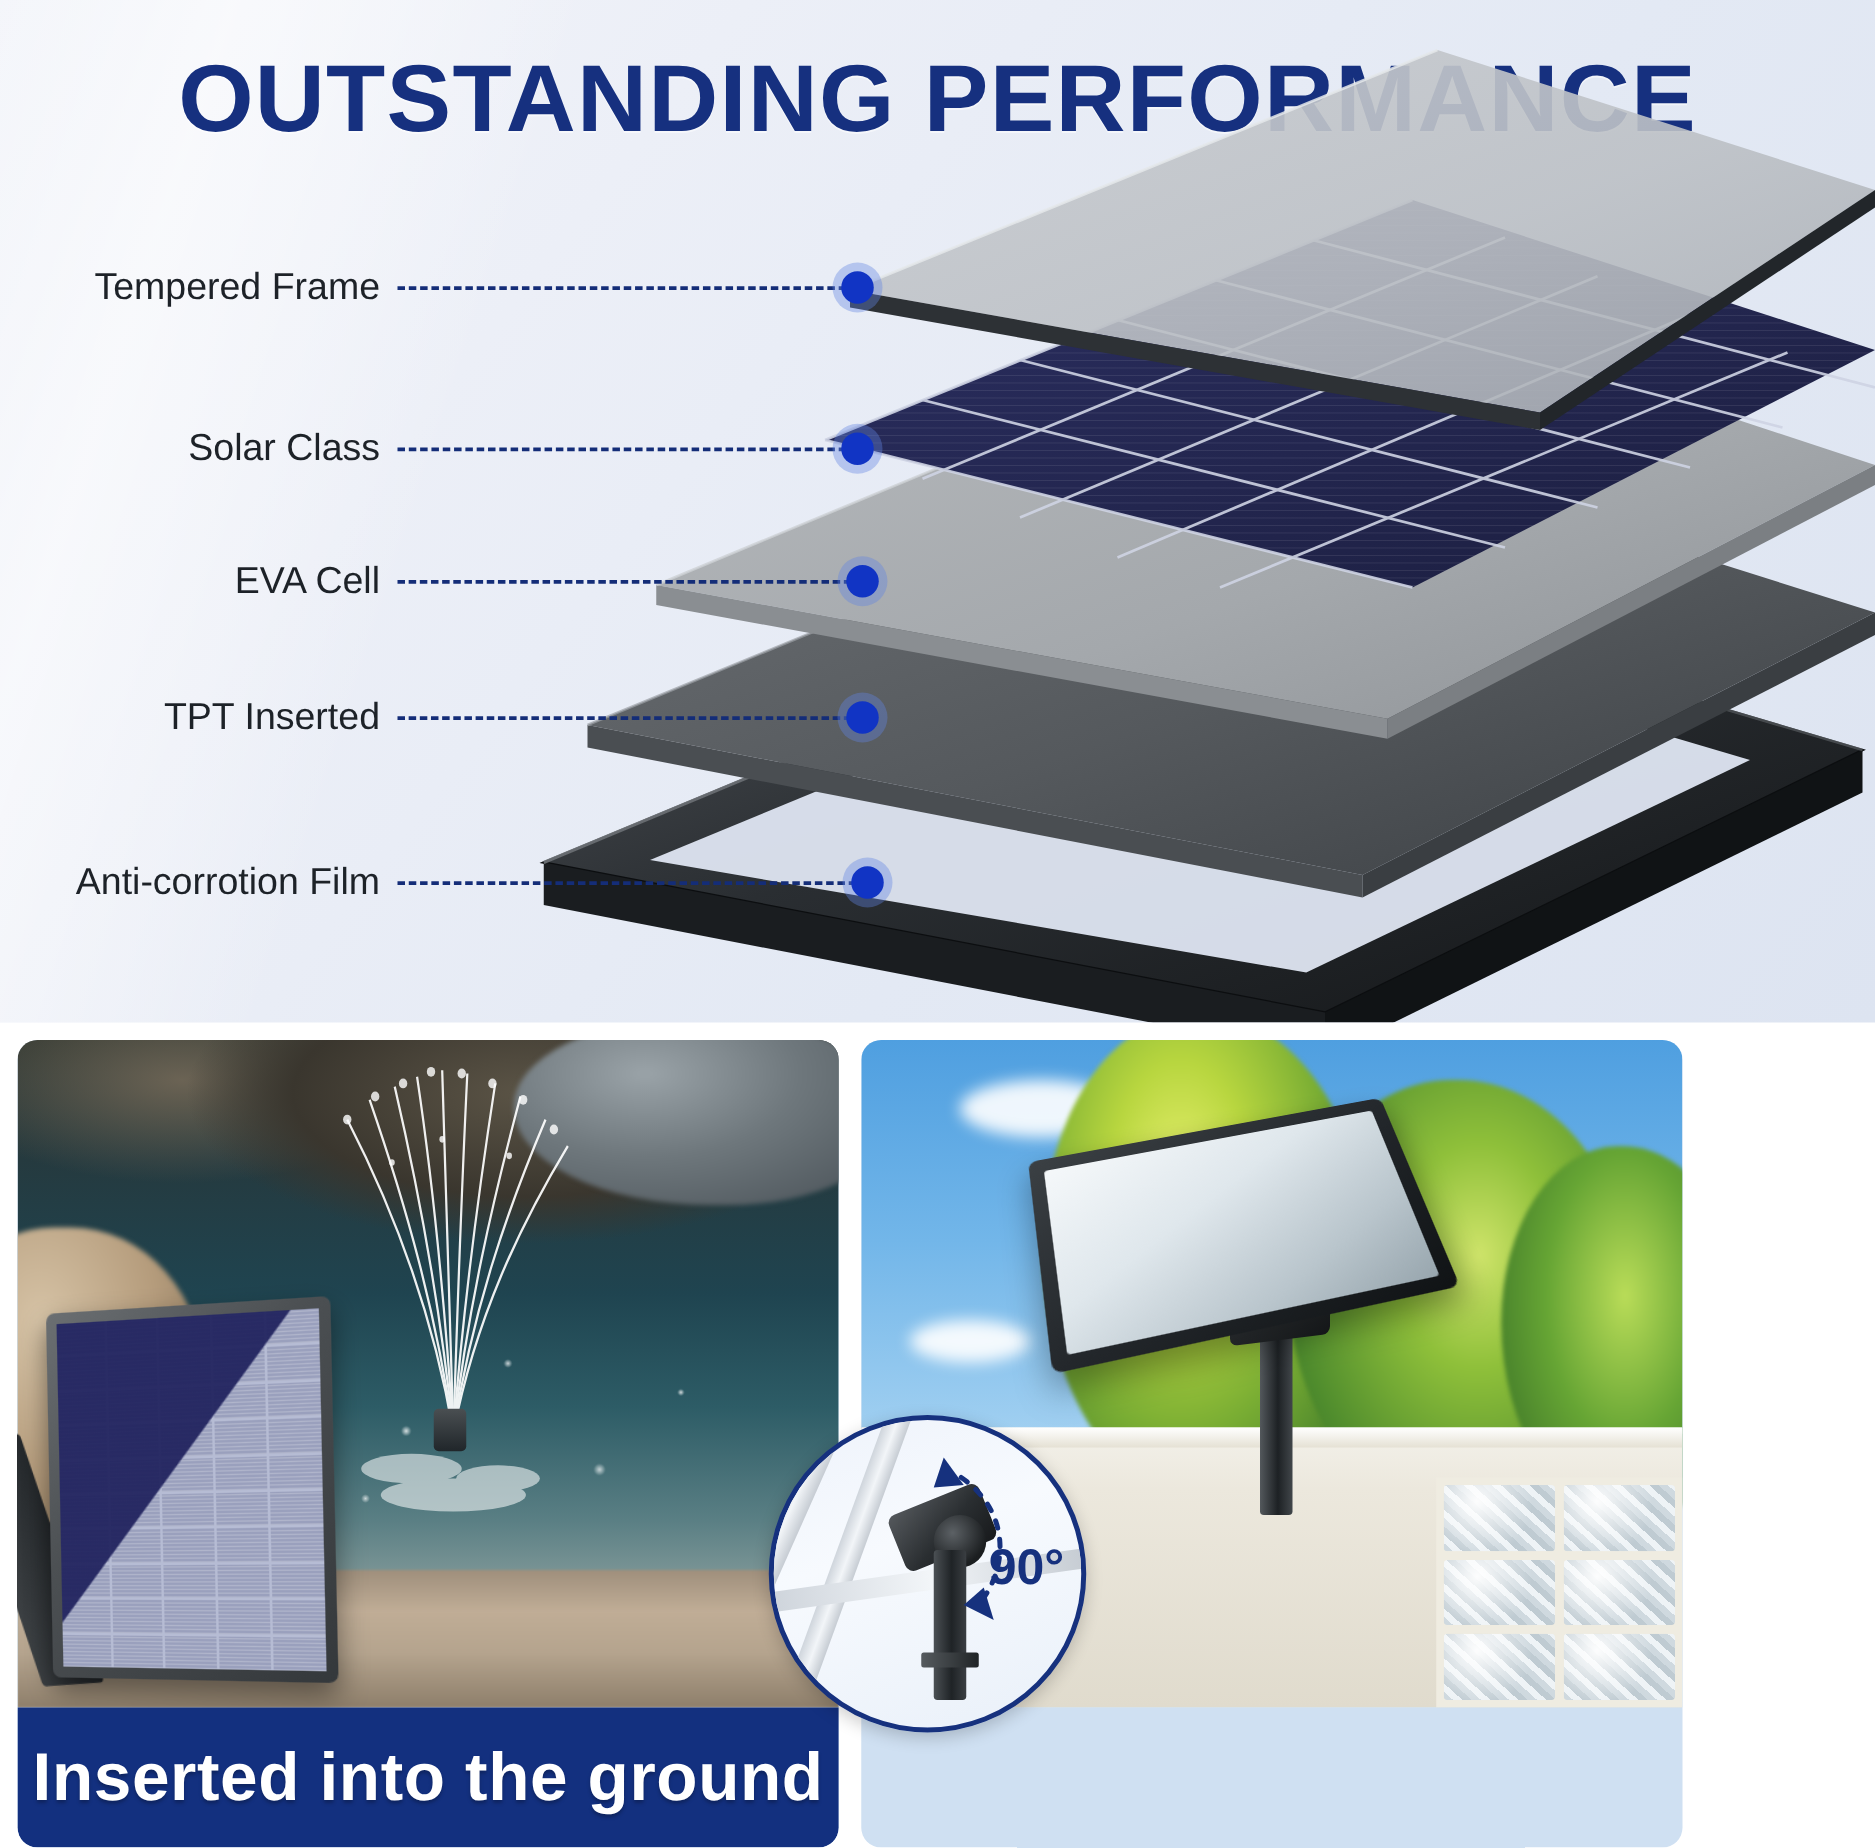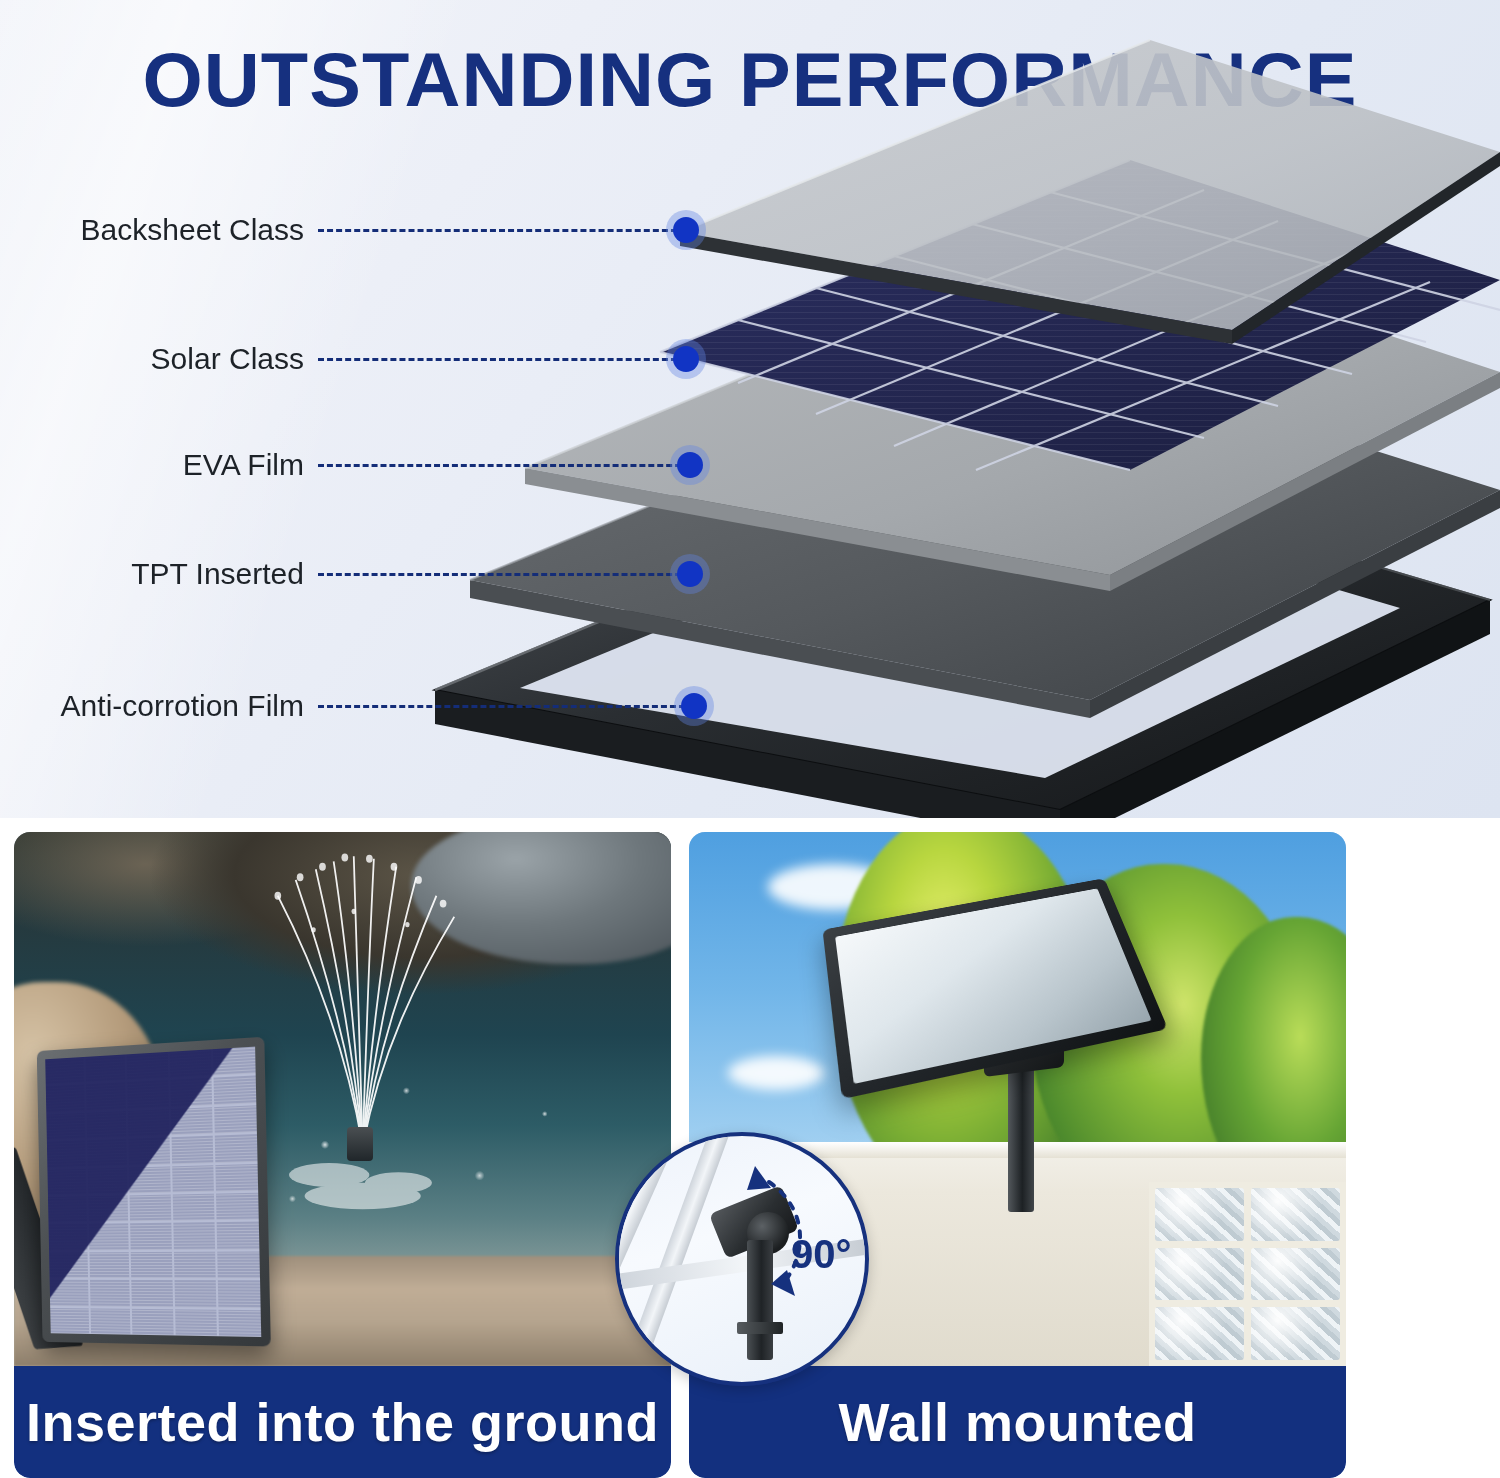--- a/index.html
+++ b/index.html
@@ -486,33 +486,33 @@
 
     <g>
       <path d="M680 232 L1150 40 L1500 152 L1232 330 Z" fill="url(#glassGrad)"></path>
       <path d="M680 232 L680 246 L1232 344 L1232 330 Z" fill="#2d3135"></path>
       <path d="M1232 330 L1232 344 L1500 166 L1500 152 Z" fill="#22262a"></path>
       <path d="M680 232 L1150 40" stroke="#e4e7ea" stroke-width="2.2" fill="none" opacity=".85"></path>
     </g>
   </svg>
 
   <div class="callout" style="left:318px; top:230px;">
-    <span class="callout-label">Backsheet Class</span>
+    <span class="callout-label">Tempered Frame</span>
     <span class="callout-line" style="width:368px;"></span>
     <span class="callout-dot" style="left:368px;"></span>
   </div>
 
   <div class="callout" style="left:318px; top:359px;">
     <span class="callout-label">Solar Class</span>
     <span class="callout-line" style="width:368px;"></span>
     <span class="callout-dot" style="left:368px;"></span>
   </div>
 
   <div class="callout" style="left:318px; top:465px;">
-    <span class="callout-label">EVA Film</span>
+    <span class="callout-label">EVA Cell</span>
     <span class="callout-line" style="width:372px;"></span>
     <span class="callout-dot" style="left:372px;"></span>
   </div>
 
   <div class="callout" style="left:318px; top:574px;">
     <span class="callout-label">TPT Inserted</span>
     <span class="callout-line" style="width:372px;"></span>
     <span class="callout-dot" style="left:372px;"></span>
   </div>
 
@@ -657,23 +657,20 @@
 
       <div class="wall-panel">
         <div class="wp-pole"></div>
         <div class="wp-mount"></div>
         <div class="wp-board">
           <div class="wp-glass"></div>
         </div>
       </div>
     </div>
 
-    <div class="caption-bar">
-      <span class="caption-text">Wall mounted</span>
-    </div>
   </div>
 </div>
 
 <div id="angle-inset">
   <div class="inset-bar" style="left:-30px; top:-20px; width:26px; height:320px; transform:rotate(24deg);"></div>
   <div class="inset-bar" style="left:40px; top:-30px; width:20px; height:330px; transform:rotate(20deg);"></div>
   <div class="inset-bar" style="left:0px; top:120px; width:250px; height:16px; transform:rotate(-8deg);"></div>
 
   <div class="inset-bracket-head"></div>
   <div class="inset-bracket-knuckle"></div>

